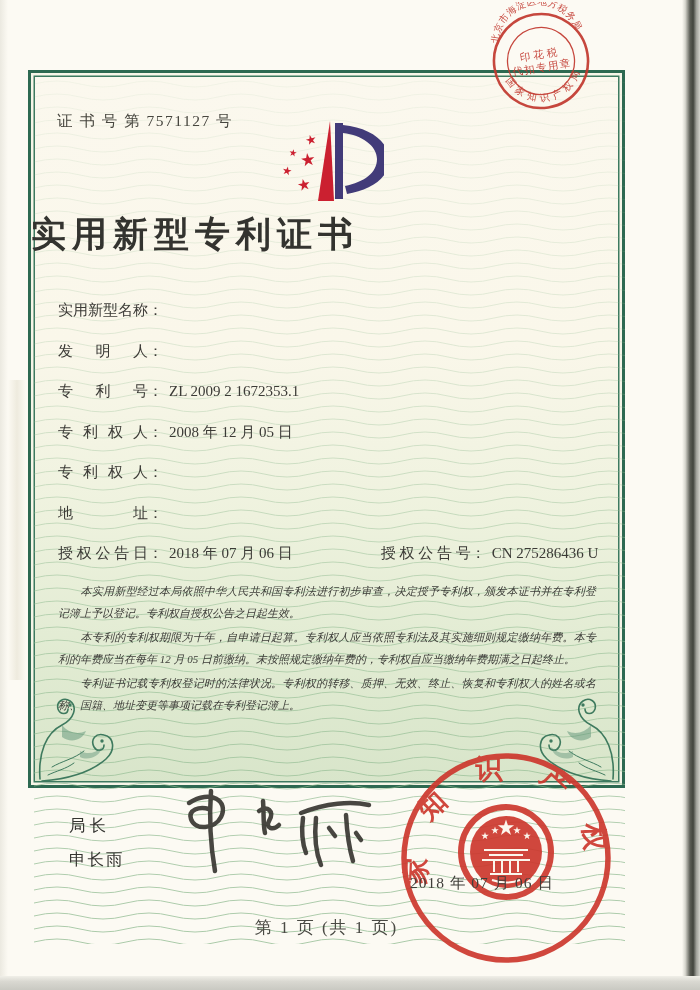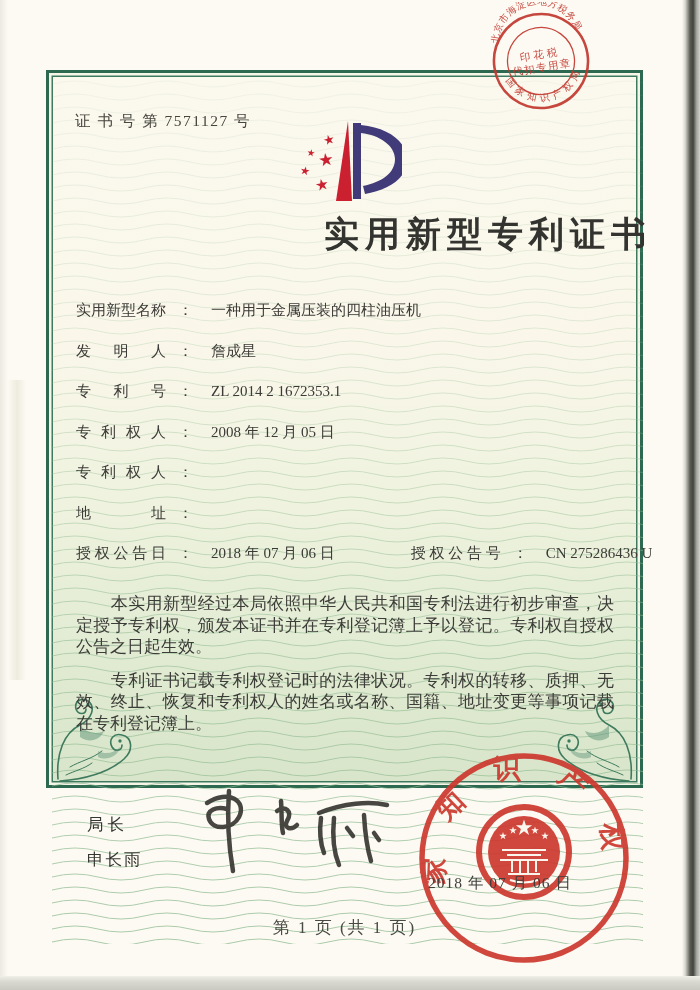--- a/index.html
+++ b/index.html
@@ -13,50 +13,50 @@
   .edge-left{position:absolute;left:0;top:0;width:8px;height:100%;
     background:linear-gradient(90deg,#e7e5dc,#fcfaf3);opacity:.8;}
   .edge-right{position:absolute;left:682px;top:0;width:18px;height:100%;
     background:linear-gradient(90deg,#fcfaf3 0%,#d8d7cf 18%,#5a5c54 45%,#41443d 62%,#9fa099 80%,#d2d2cb 100%);}
   .edge-bottom{position:absolute;left:0;top:976px;width:100%;height:14px;
     background:linear-gradient(180deg,#f0efe8 0%,#d9d8d1 40%,#c9c9c2 100%);}
   .crease{position:absolute;left:8px;top:380px;width:18px;height:300px;
     background:linear-gradient(90deg,rgba(232,228,213,0),#e8e4d5,rgba(232,228,213,0));opacity:.7;}
 
   .border-box{
-    position:absolute;left:46px;top:70px;width:597px;height:718px;
+    position:absolute;left:28px;top:70px;width:597px;height:718px;
     box-sizing:border-box;
     border:3px solid #2d6951;
     box-shadow:inset 0 0 0 2.5px #f7f5e8, inset 0 0 0 4px #3d7a60;
     background:linear-gradient(180deg,#fbf8ee 0%,#faf7ea 38%,#eef2de 62%,#e1ebd2 82%,#d8e5ca 100%);
   }
   .waves{position:absolute;left:3px;top:3px;z-index:0;pointer-events:none;}
   .ornament{position:absolute;z-index:1;pointer-events:none;}
   .orn-bl{left:1px;bottom:1px;}
   .orn-br{right:1px;bottom:1px;transform:scaleX(-1);}
 
   .cert-no{position:absolute;z-index:2;left:26px;top:38px;font-size:15.5px;
     letter-spacing:1.5px;color:#47463f;}
   .logo{position:absolute;z-index:2;left:243px;top:32px;}
-  .title{position:absolute;z-index:2;left:0;top:138px;width:100%;text-align:right;
-    font-size:35px;font-weight:bold;letter-spacing:6px;color:#33332f;padding-left:12px;}
+  .title{position:absolute;z-index:2;left:0;top:138px;width:100%;text-align:left;
+    font-size:35px;font-weight:bold;letter-spacing:6px;color:#33332f;}
 
   .fields{position:absolute;z-index:2;left:27px;top:226px;right:28px;font-size:15px;color:#3b3a36;}
-  .frow{display:flex;align-items:center;line-height:23px;margin-bottom:17.5px;gap:12px;}
+  .frow{display:flex;align-items:center;line-height:23px;margin-bottom:17.5px;}
   .flabel{flex:0 0 90px;text-align:justify;text-align-last:justify;}
   .fcolon{flex:0 0 auto;margin-right:6px;}
   .fvalue{flex:1;}
   .frow-split .fvalue{flex:0 0 auto;}
-  .flabel-right{margin-left:64px;flex:0 0 90px;}
+  .flabel-right{margin-left:88px;flex:0 0 90px;}
 
   .paras{position:absolute;z-index:2;left:27px;right:26px;top:508px;color:#3c3c38;}
-  .paras p{margin:12px 0 3px 0;font-size:17px;line-height:21.5px;text-align:justify;text-indent:2.05em;}
+  .paras p{margin:0 0 3px 0;font-size:11px;line-height:21.5px;text-align:justify;text-indent:2.05em;font-style:italic;}
 
   .officer{position:absolute;z-index:2;left:38px;top:736px;color:#343430;font-size:16.5px;line-height:34px;}
-  .officer .otitle{letter-spacing:4px;font-family:Liberation Mono, monospace;}
+  .officer .otitle{letter-spacing:4px;}
   .officer .oname{letter-spacing:2px;}
   .sig{position:absolute;z-index:2;left:120px;top:700px;}
   .seal-svg{position:absolute;z-index:3;left:362px;top:672px;}
   .stamp-svg{position:absolute;z-index:3;left:482px;top:2px;}
   .footer{position:absolute;z-index:2;left:0;top:843px;width:100%;text-align:center;
     font-size:17px;color:#4a4a44;letter-spacing:2px;}
   svg text{font-family:"Liberation Serif","DejaVu Serif",serif;}
 </style>
 </head>
 <body>
@@ -132,31 +132,29 @@
         <path d="M69,20 C98,23 116,38 115,56 C114,75 95,85 73,89 L71,81 C90,77 103,68 103,54 C103,41 88,30 69,28 Z"></path>
       </g>
     </svg>
 
     <div class="title">实用新型专利证书</div>
 
     <div class="fields">
       <div class="frow">
         <span class="flabel">实用新型名称</span>
           <span class="fcolon">：</span>
-          <span class="fvalue">一种用于金属压装的四柱油压机</span>
       </div>
       <div class="frow">
         <span class="flabel">发明人</span>
           <span class="fcolon">：</span>
-          <span class="fvalue">詹成星</span>
       </div>
       <div class="frow">
         <span class="flabel">专利号</span>
           <span class="fcolon">：</span>
-          <span class="fvalue">ZL 2014 2 1672353.1</span>
+          <span class="fvalue">ZL 2009 2 1672353.1</span>
       </div>
       <div class="frow">
         <span class="flabel">专利权人</span>
           <span class="fcolon">：</span>
           <span class="fvalue">2008 年 12 月 05 日</span>
       </div>
       <div class="frow">
         <span class="flabel">专利权人</span>
           <span class="fcolon">：</span>
       </div>
@@ -169,20 +167,21 @@
           <span class="fcolon">：</span>
           <span class="fvalue">2018 年 07 月 06 日</span>
         <span class="flabel flabel-right">授权公告号</span>
           <span class="fcolon">：</span>
           <span class="fvalue">CN 275286436 U</span>
       </div>
     </div>
 
     <div class="paras">
       <p>本实用新型经过本局依照中华人民共和国专利法进行初步审查，决定授予专利权，颁发本证书并在专利登记簿上予以登记。专利权自授权公告之日起生效。</p>
+      <p>本专利的专利权期限为十年，自申请日起算。专利权人应当依照专利法及其实施细则规定缴纳年费。本专利的年费应当在每年 12 月 05 日前缴纳。未按照规定缴纳年费的，专利权自应当缴纳年费期满之日起终止。</p>
       <p>专利证书记载专利权登记时的法律状况。专利权的转移、质押、无效、终止、恢复和专利权人的姓名或名称、国籍、地址变更等事项记载在专利登记簿上。</p>
     </div>
 
     <div class="officer">
       <div class="otitle">局长</div>
       <div class="oname">申长雨</div>
     </div>
 
     <svg class="sig" width="250" height="115" viewBox="0 0 250 115">
       <g stroke="#35332e" stroke-width="4.5" fill="none" stroke-linecap="round" opacity="0.9">

